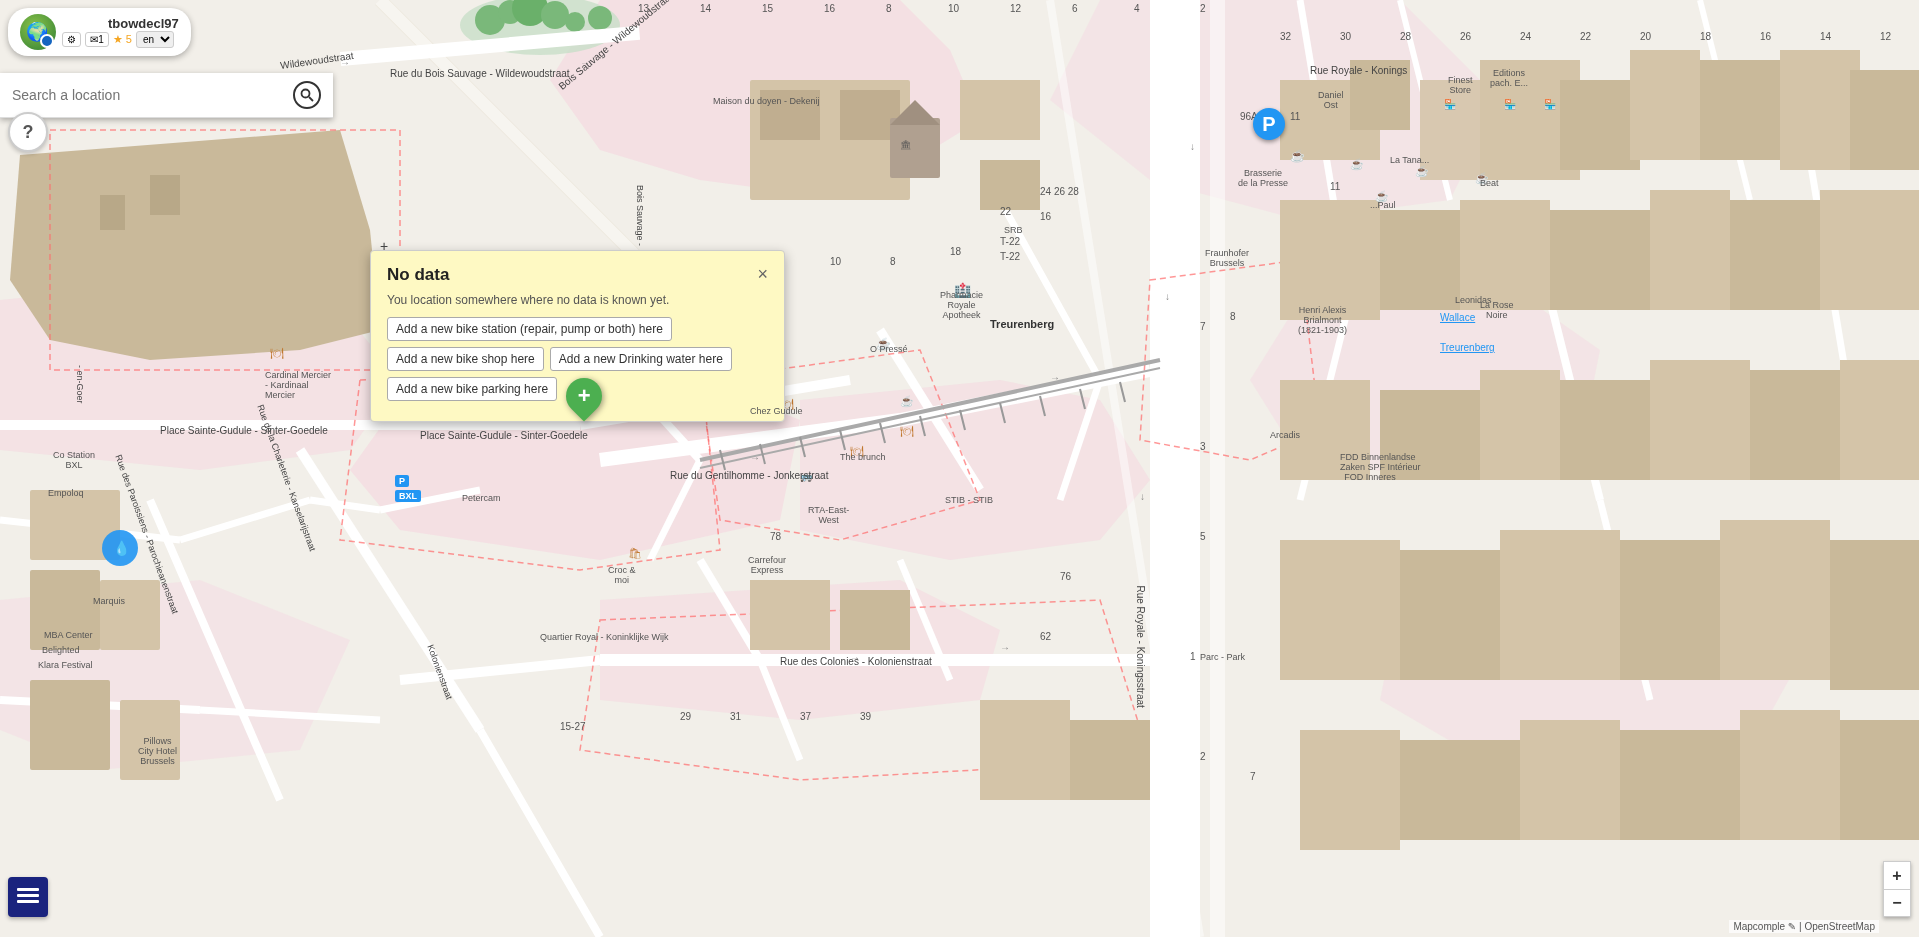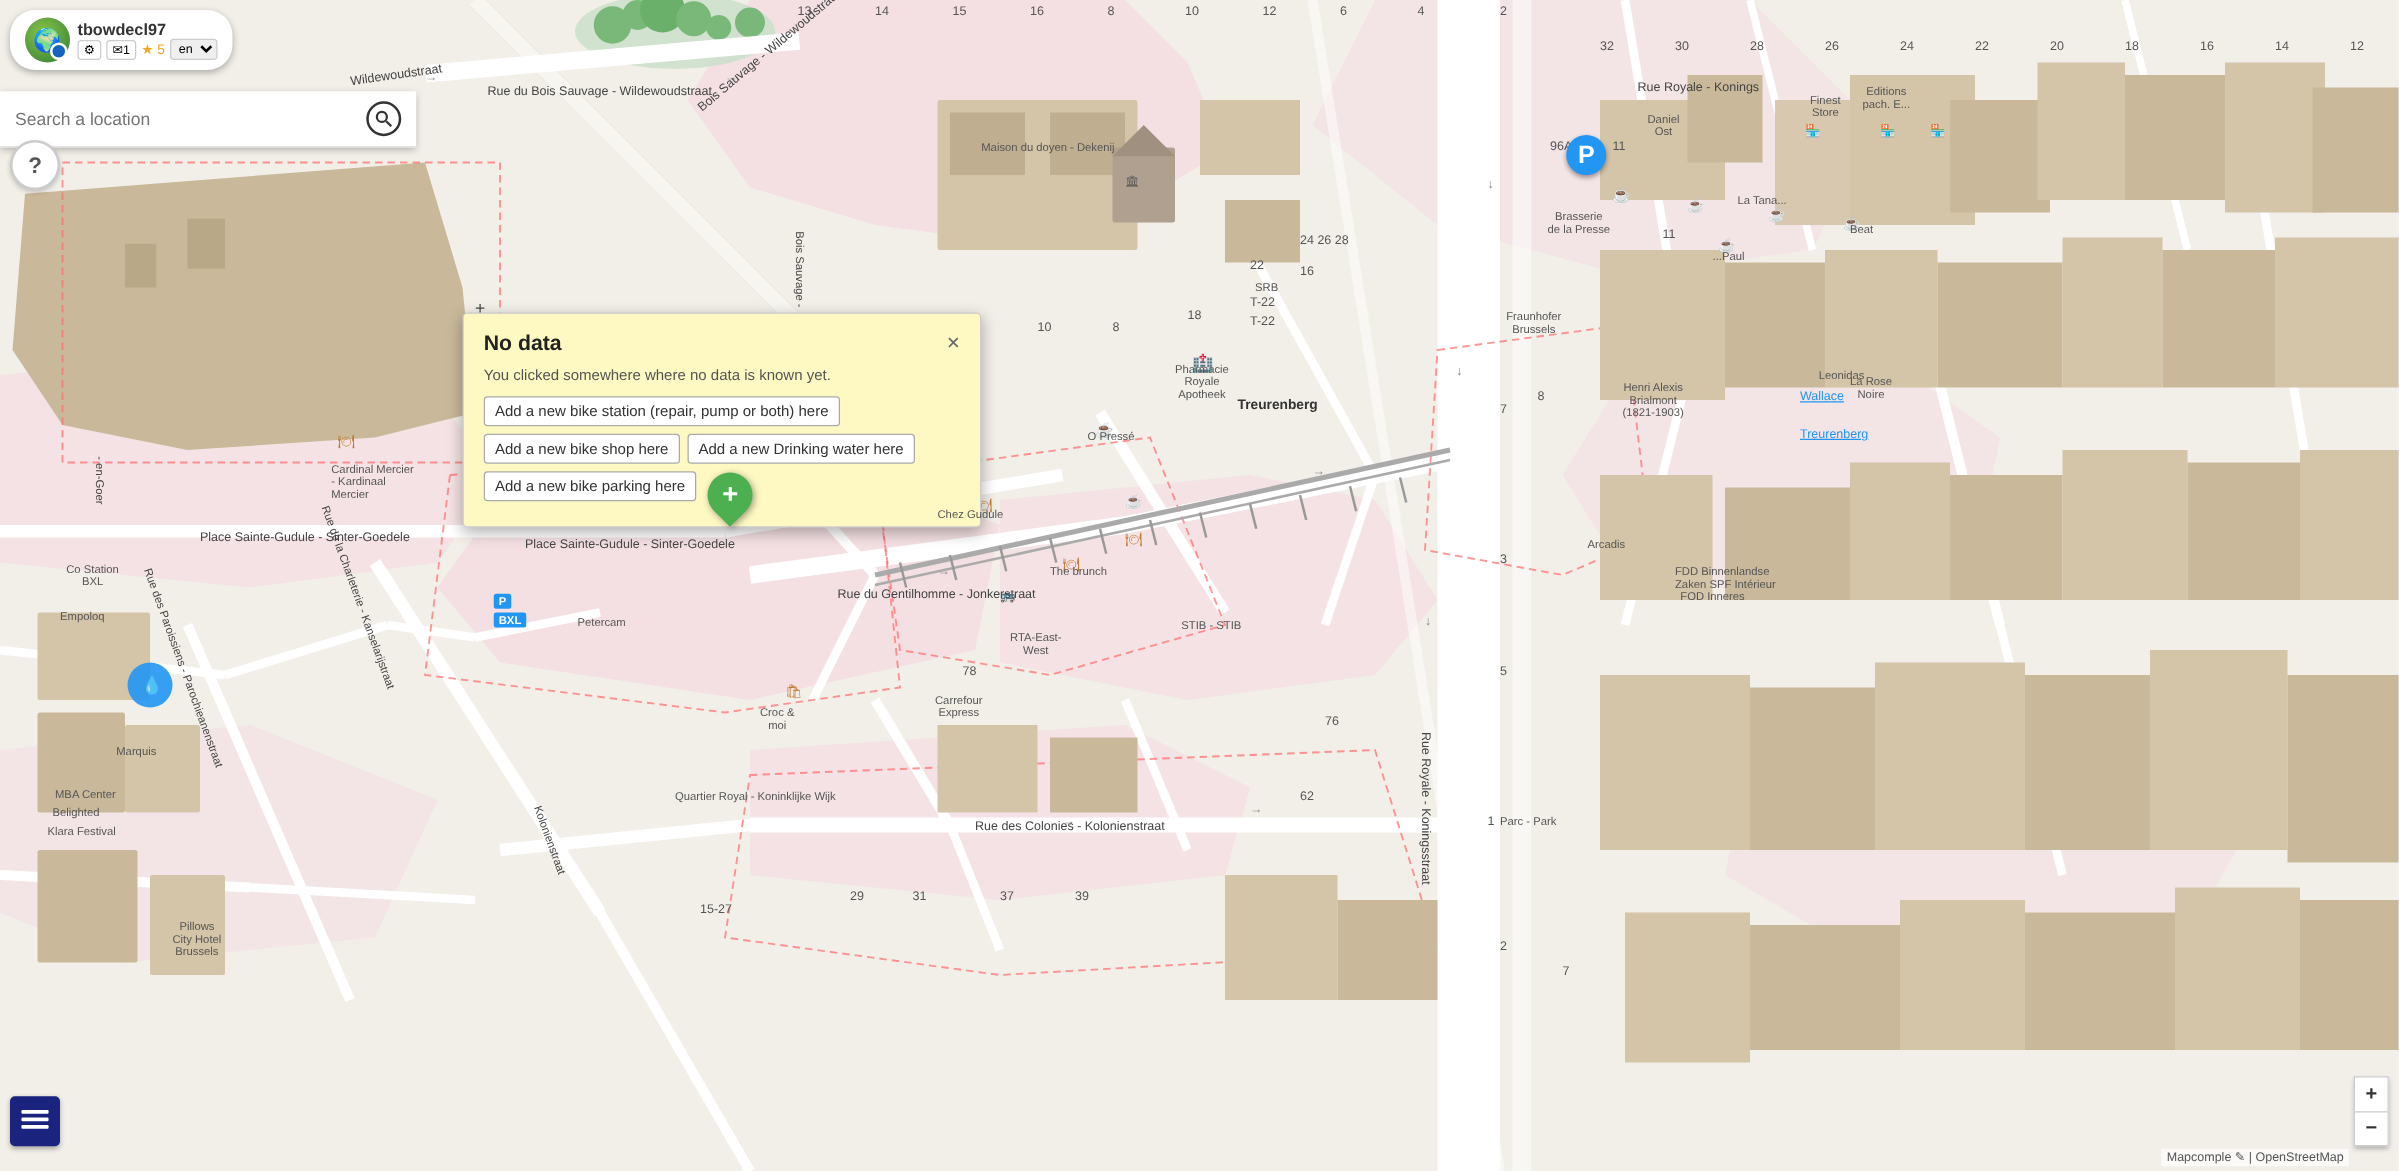--- a/index.html
+++ b/index.html
@@ -56,21 +56,21 @@
       content: '';
       position: absolute;
       bottom: 2px; right: 2px;
       width: 10px; height: 10px;
       background: #1565c0;
       border-radius: 50%;
       border: 2px solid white;
     }
     .avatar-icon { font-size: 18px; }
     #user-info { display: flex; flex-direction: column; }
-    #username { font-weight: bold; font-size: 13px; color: #333; }
+    #username { font-weight: bold; font-size: 13px; color: #333; margin-left: 46px; }
     #user-meta { display: flex; align-items: center; gap: 4px; font-size: 11px; color: #555; }
     .gear-btn, .mail-btn { background: none; border: 1px solid #ccc; border-radius: 3px; padding: 1px 4px; font-size: 10px; cursor: pointer; }
     .star-icon { color: #f5a623; }
 
     
     #search-bar {
       position: absolute;
       top: 73px; left: 0;
       width: 333px;
       background: white;
@@ -533,21 +533,21 @@
 
     <div style="position:absolute;top:108px;left:1253px;">
       <div style="background:#2196f3;color:white;font-weight:bold;font-size:20px;width:32px;height:32px;border-radius:50%;display:flex;align-items:center;justify-content:center;box-shadow:0 2px 4px rgba(0,0,0,0.4);">P</div>
     </div>
 
     <div id="no-data-popup">
       <div id="popup-header">
         <span id="popup-title">No data</span>
         <button id="popup-close">×</button>
       </div>
-      <p id="popup-description">You clicked somewhere where no data is known yet.</p>
+      <p id="popup-description">You location somewhere where no data is known yet.</p>
       <div class="popup-btn-row">
         <button class="popup-action-btn">Add a new bike station (repair, pump or both) here</button>
       </div>
       <div class="popup-btn-row">
         <button class="popup-action-btn">Add a new bike shop here</button>
         <button class="popup-action-btn">Add a new Drinking water here</button>
       </div>
       <div class="popup-btn-row">
         <button class="popup-action-btn">Add a new bike parking here</button>
       </div>
@@ -559,21 +559,21 @@
     <div class="map-label map-label-road" style="position:absolute;top:55px;left:280px;font-size:10px;color:#444;transform:rotate(-8deg);">Wildewoudstraat</div>
     <div class="map-label map-label-road" style="position:absolute;top:82px;left:560px;font-size:10px;color:#444;transform:rotate(-40deg);transform-origin:left center;">Bois Sauvage - Wildewoudstraat</div>
     <div class="map-label map-label-road" style="position:absolute;top:318px;left:990px;font-size:11px;color:#333;font-weight:600;">Treurenberg</div>
     <div class="map-label map-label-road" style="position:absolute;top:425px;left:160px;font-size:10px;color:#444;">Place Sainte-Gudule - Sinter-Goedele</div>
     <div class="map-label map-label-road" style="position:absolute;top:430px;left:420px;font-size:10px;color:#444;">Place Sainte-Gudule - Sinter-Goedele</div>
     <div class="map-label map-label-road" style="position:absolute;top:470px;left:670px;font-size:10px;color:#444;">Rue du Gentilhomme - Jonkerstraat</div>
     <div class="map-label map-label-road" style="position:absolute;top:656px;left:780px;font-size:10px;color:#444;">Rue des Colonies - Kolonienstraat</div>
     <div class="map-label map-label-road" style="position:absolute;top:580px;left:1140px;font-size:10px;color:#444;transform:rotate(90deg);transform-origin:left center;">Rue Royale - Koningsstraat</div>
     <div class="map-label map-label-road" style="position:absolute;top:26px;left:1310px;font-size:10px;color:#444;margin-top:39px;">Rue Royale - Konings</div>
 
-    <div class="map-label poi-label" style="position:absolute;top:96px;left:785px;margin-top:17px;">Maison du doyen - Dekenij</div>
+    <div class="map-label poi-label" style="position:absolute;top:96px;left:713px;">Maison du doyen - Dekenij</div>
     <div class="map-label poi-label" style="position:absolute;top:370px;left:265px;text-align:left;">Cardinal Mercier<br>- Kardinaal<br>Mercier</div>
     <div class="map-label poi-label" style="position:absolute;top:493px;left:462px;">Petercam</div>
     <div class="map-label poi-label" style="position:absolute;top:406px;left:750px;">Chez Gudule</div>
     <div class="map-label poi-label" style="position:absolute;top:452px;left:840px;">The brunch</div>
     <div class="map-label poi-label" style="position:absolute;top:495px;left:945px;">STIB - STIB</div>
     <div class="map-label poi-label" style="position:absolute;top:555px;left:748px;">Carrefour<br>Express</div>
     <div class="map-label poi-label" style="position:absolute;top:565px;left:608px;">Croc &amp;<br>moi</div>
     <div class="map-label poi-label" style="position:absolute;top:290px;left:940px;">Pharmacie<br>Royale<br>Apotheek</div>
     <div class="map-label poi-label" style="position:absolute;top:168px;left:1238px;">Brasserie<br>de la Presse</div>
     <div class="map-label poi-label" style="position:absolute;top:430px;left:1270px;">Arcadis</div>

